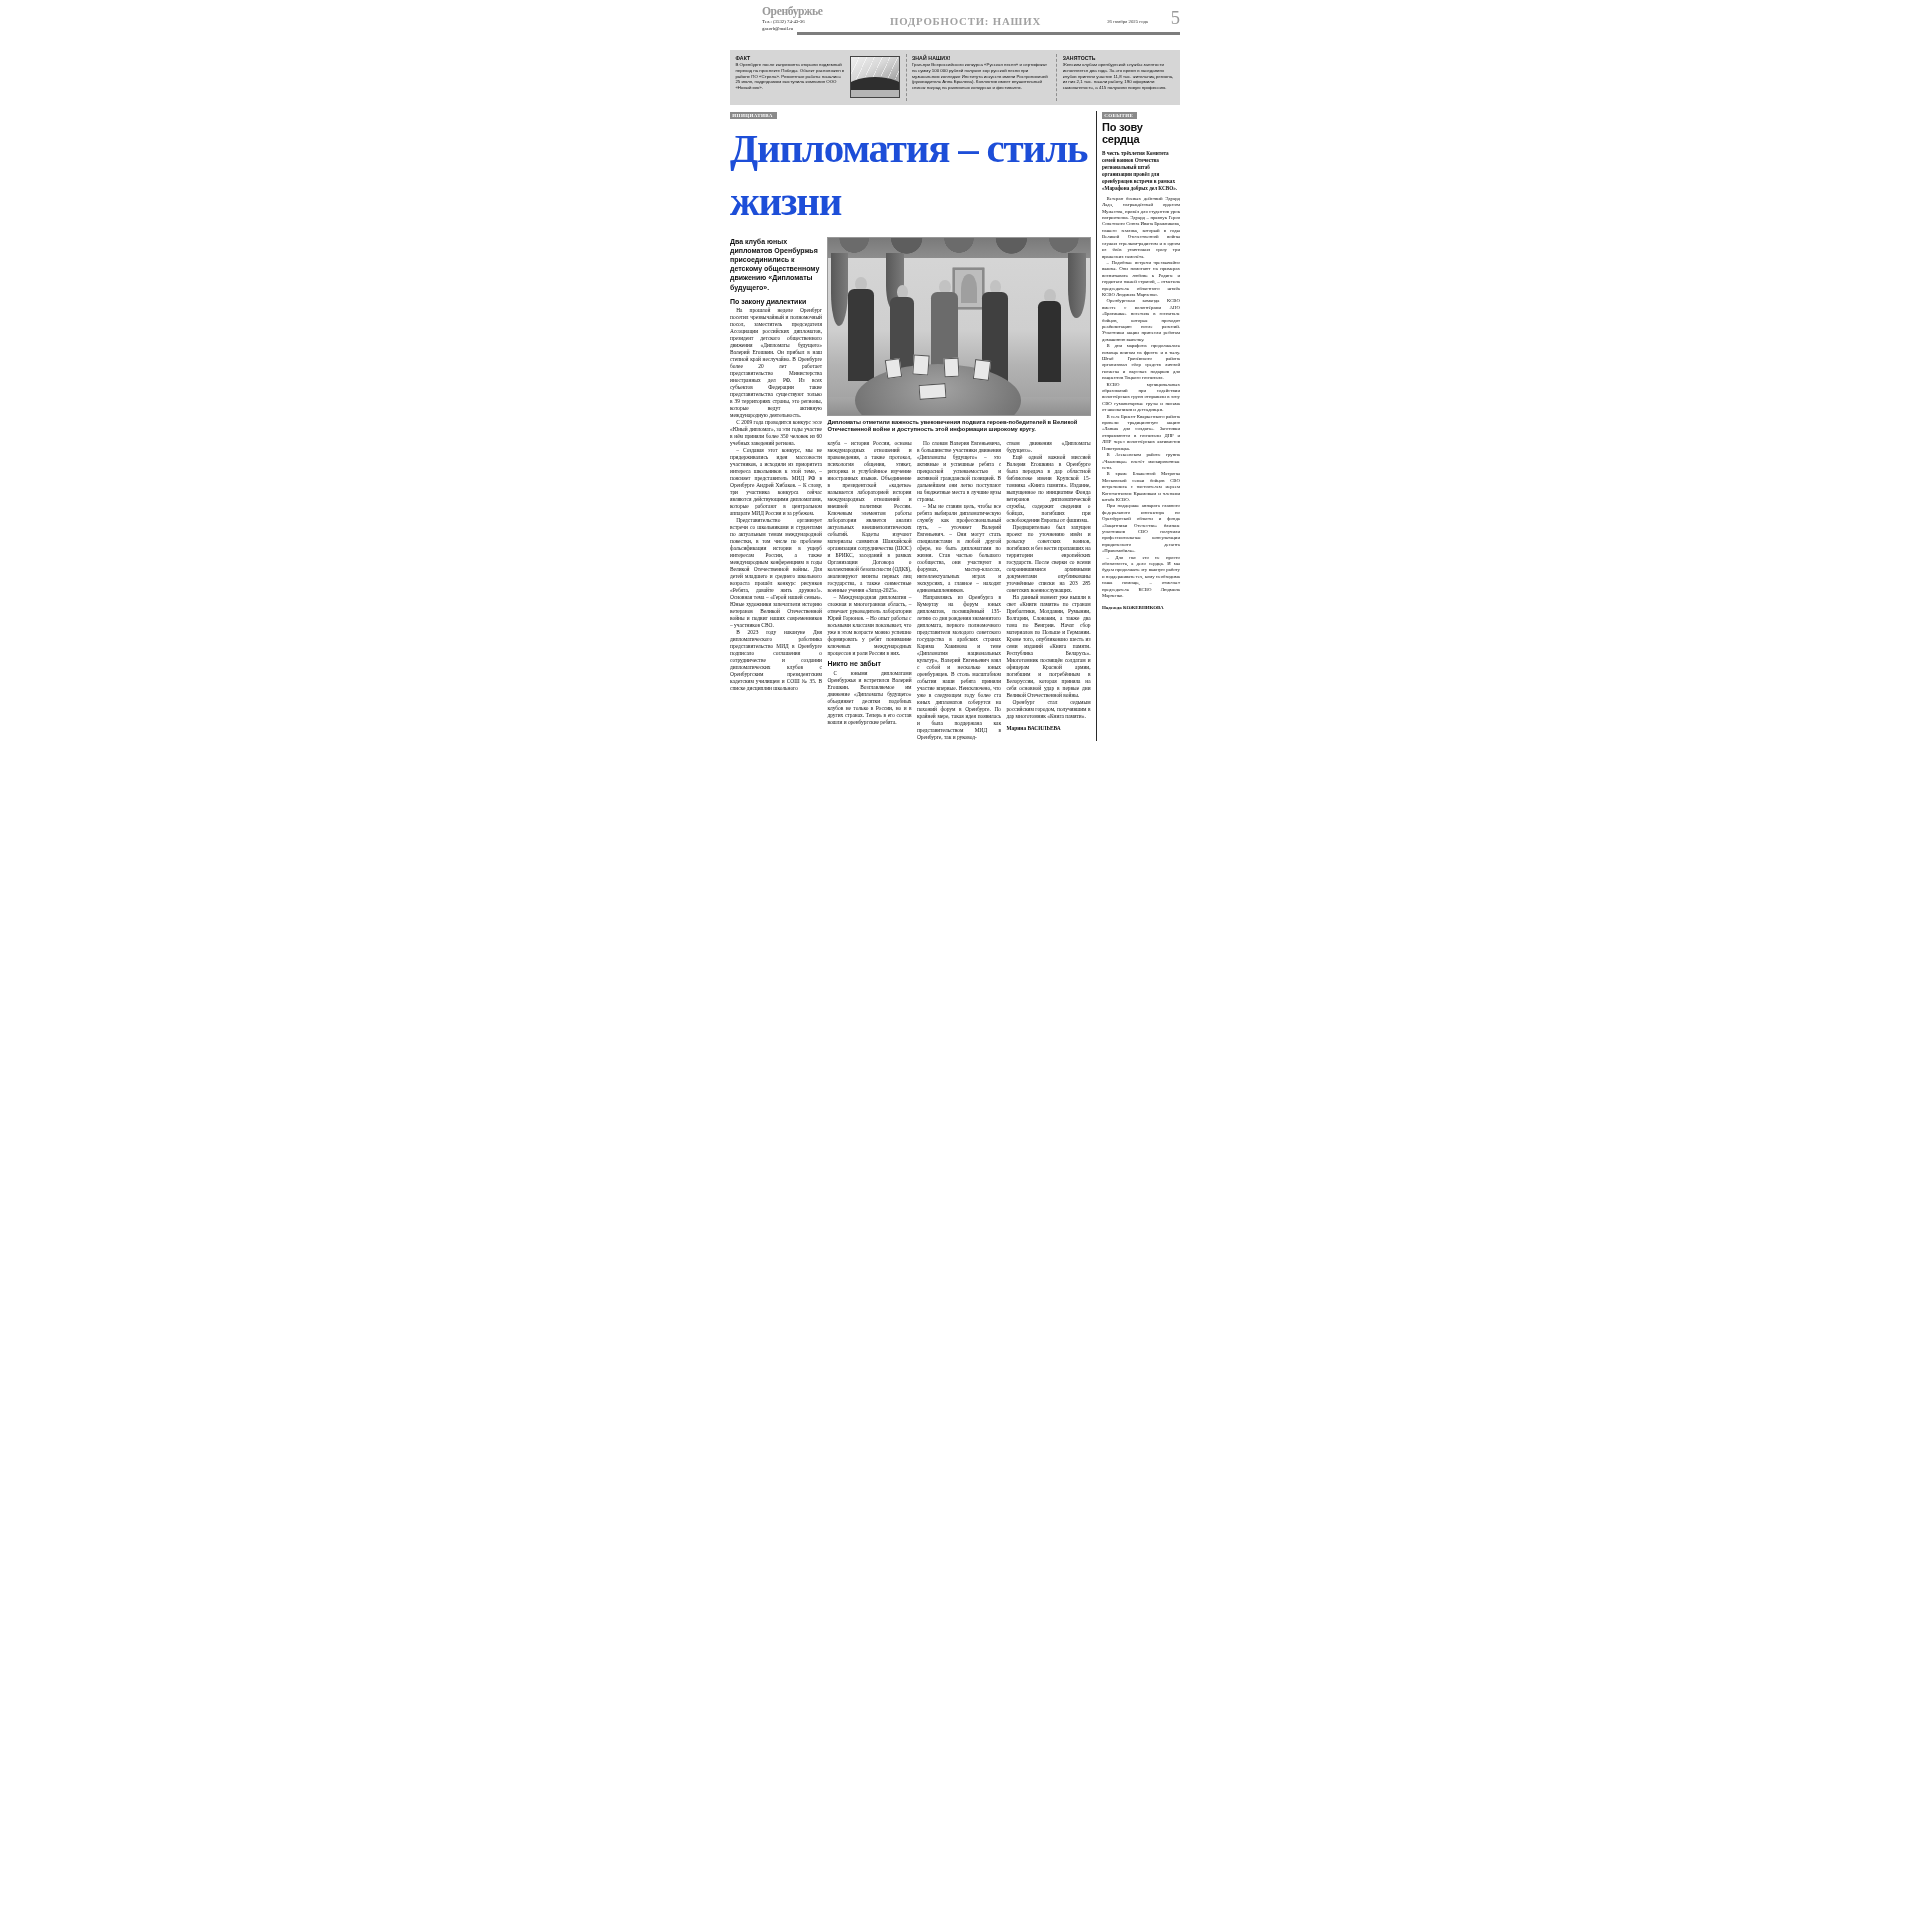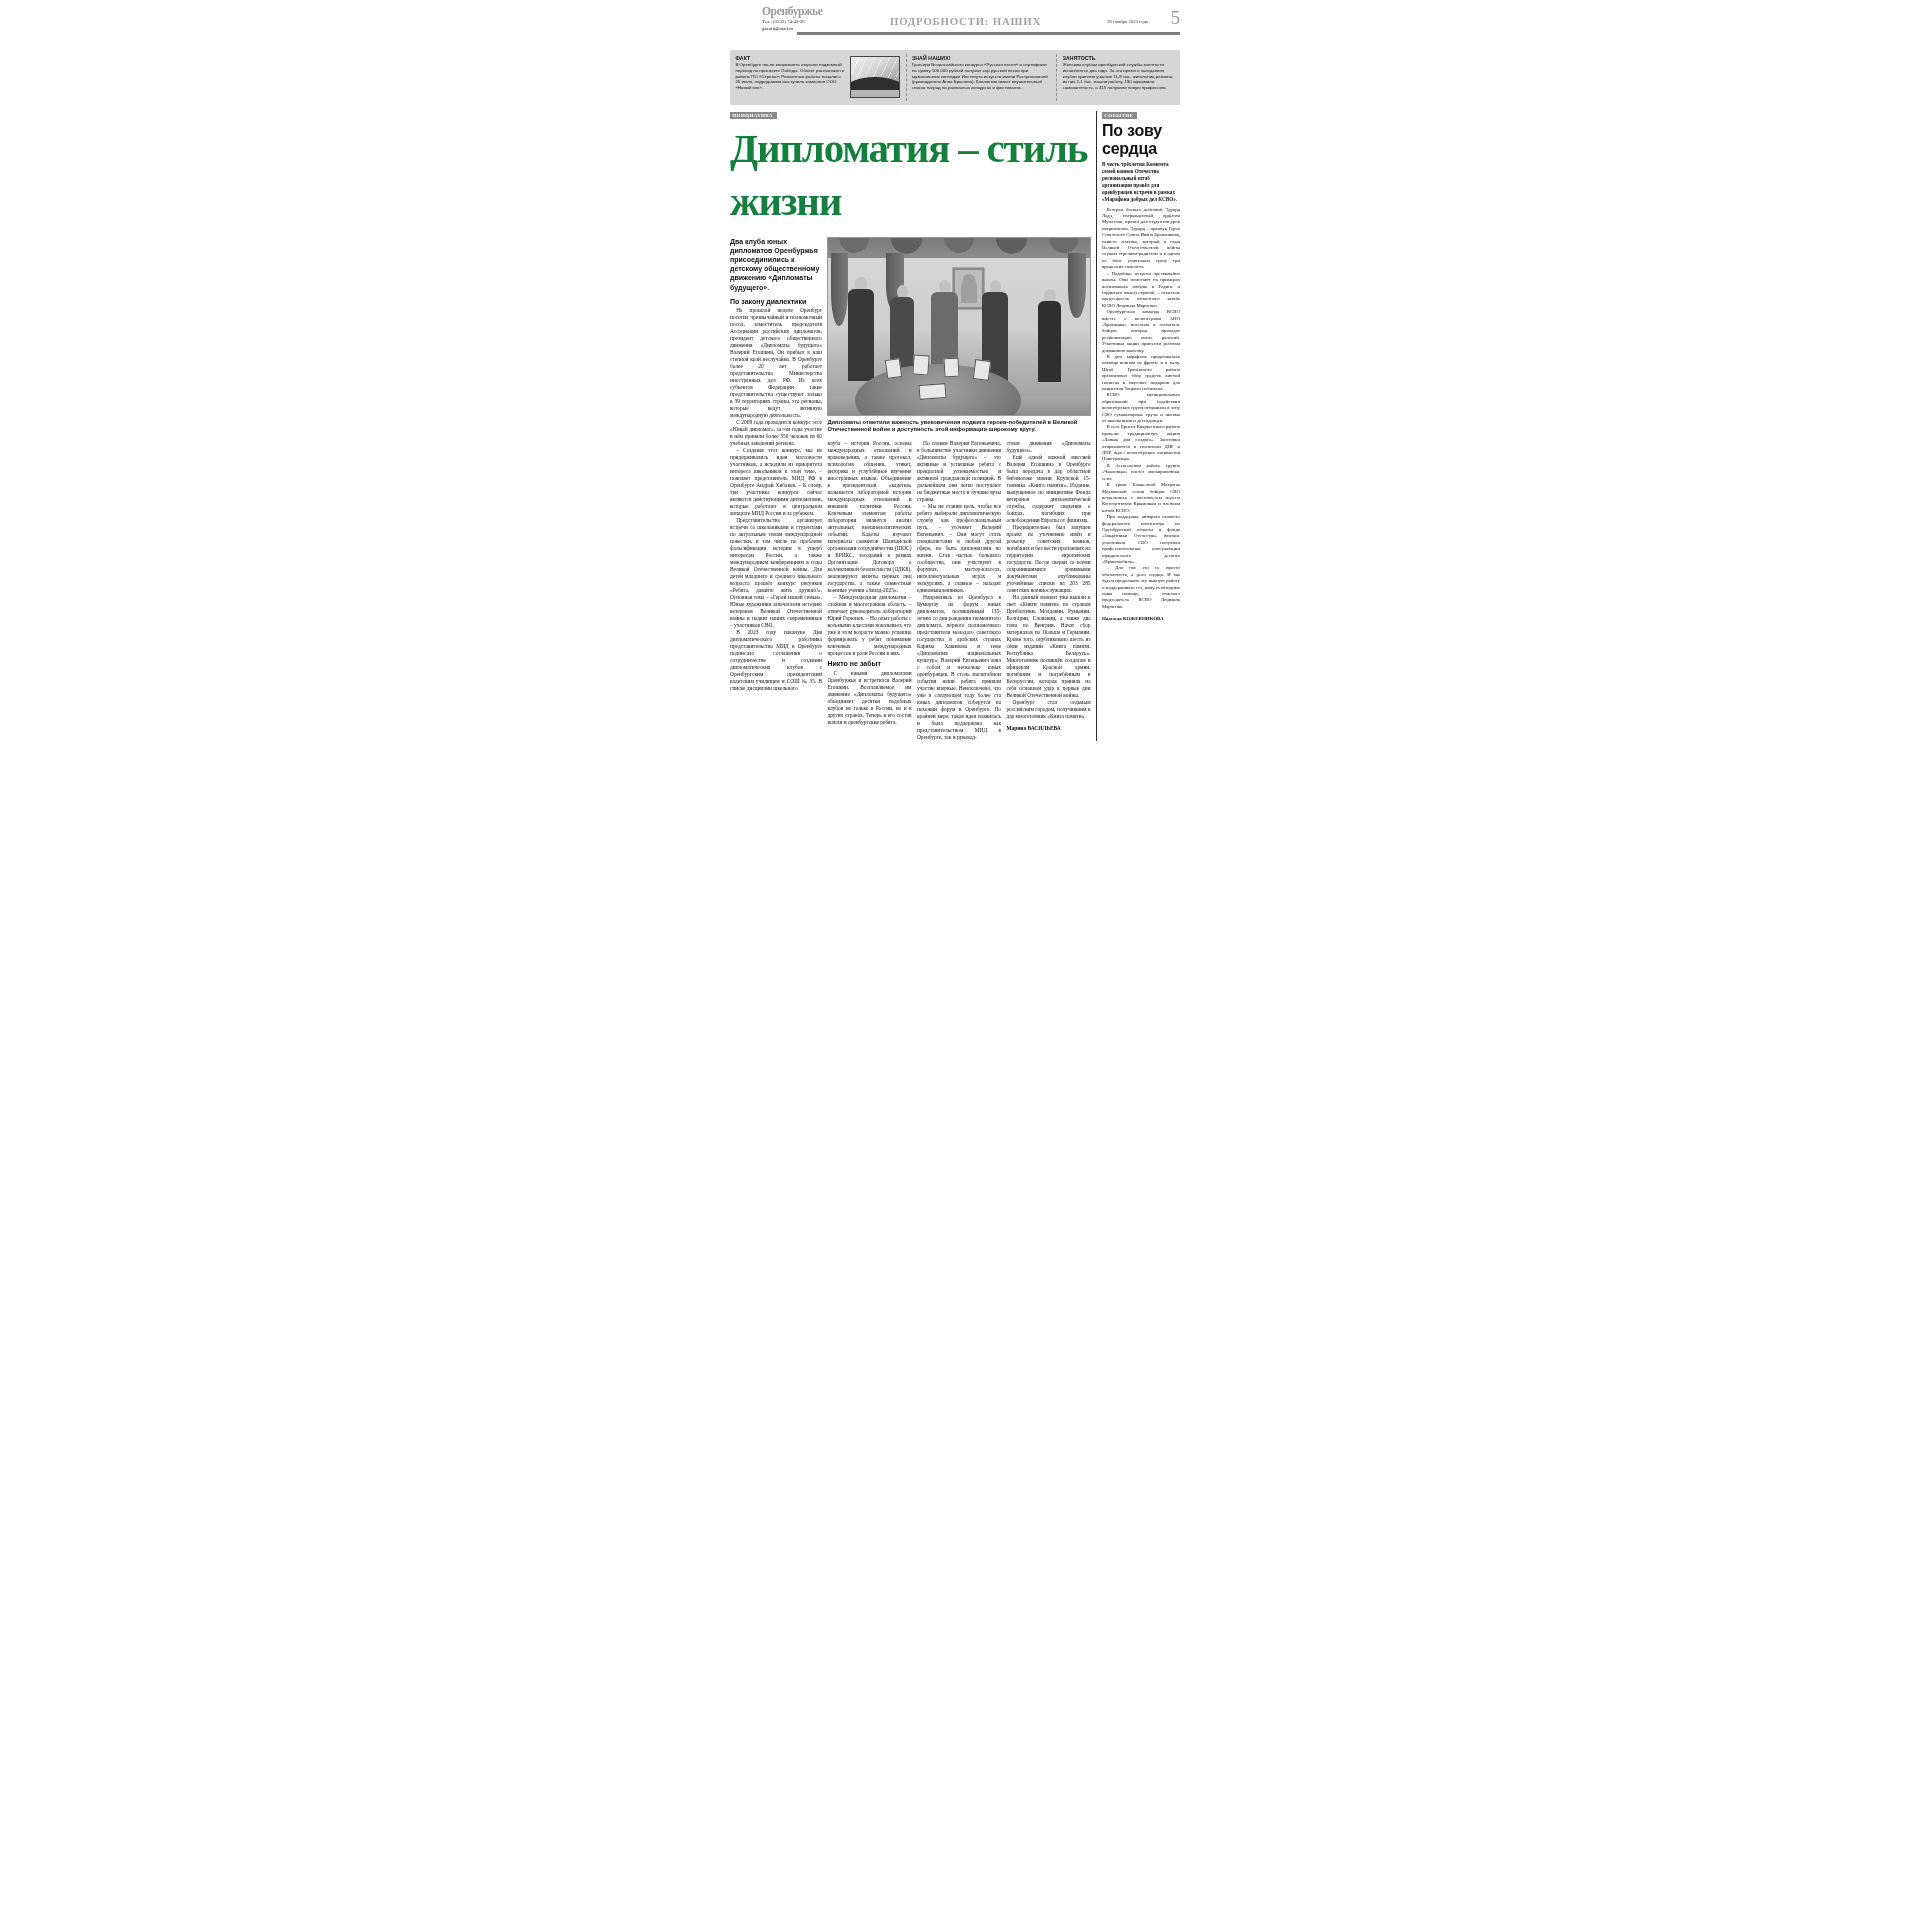--- a/index.html
+++ b/index.html
@@ -36,21 +36,21 @@
   .fact-photo::after{content:"";position:absolute;left:-10%;bottom:7px;width:120%;height:13px;
       background:#2e2e2e;border-radius:50% 50% 0 0 / 90% 90% 0 0;}
   .fact-photo::before{content:"";position:absolute;left:0;bottom:0;width:100%;height:7px;background:#b5b5b5;}
   
   .content{display:flex;margin-top:6.2px;}
   .main{width:365px;}
   .sidebar{width:79px;margin-left:5.4px;border-left:0.4px solid #2a2a2a;padding-left:5px;}
   .kicker{display:inline-block;background:#8a8a8a;color:#fff;font-family:"Liberation Serif",serif;
           font-weight:bold;font-size:5px;letter-spacing:0.4px;padding:0.8px 3.9px 1.2px 2.3px;}
   .headline{font-family:"Liberation Serif",serif;font-weight:bold;font-size:41px;
-            line-height:1.3;letter-spacing:-1.2px;margin:2.3px 0 8.5px 0;color:#15803d;}
+            line-height:1.3;letter-spacing:-1.2px;margin:2.3px 0 8.5px 0;color:#1d4ed8;}
   
   .agrid{display:grid;grid-template-columns:92px 1fr 1fr 1fr;column-gap:5.4px;}
   .col1{grid-column:1;grid-row:1 / span 2;}
   .photo-block{grid-column:2 / span 3;grid-row:1;}
   .col2{grid-column:2;grid-row:2;}
   .col3{grid-column:3;grid-row:2;}
   .col4{grid-column:4;grid-row:2;}
   .lead{font-family:"Liberation Sans",sans-serif;font-weight:bold;font-size:7px;
         line-height:9.2px;margin:0 0 6.2px 0;}
   .col-subhead{font-family:"Liberation Sans",sans-serif;font-weight:bold;font-size:7px;
@@ -78,21 +78,21 @@
   .person{position:absolute;}
   .person .head{width:11.6px;height:14px;border-radius:50%;background:#c2c2c2;margin:0 auto;}
   .person .body{width:100%;height:100%;border-radius:6.2px 6.2px 0 0;margin-top:-1.5px;}
   .ptable{position:absolute;left:27px;bottom:-22.3px;width:166px;height:73px;border-radius:50%;
           background:radial-gradient(ellipse at 50% 35%,#a3a3a3,#6f6f6f 80%);}
   .book{position:absolute;background:#e8e8e8;border:0.4px solid #555;}
   .floor{position:absolute;left:0;right:0;bottom:0;height:17.7px;background:linear-gradient(#a8a8a8,#8f8f8f);}
   .caption{font-family:"Liberation Sans",sans-serif;font-weight:bold;font-size:5.8px;
            line-height:7.7px;margin:3.1px 0 5.4px 0;}
   
-  .sb-headline{font-family:"Liberation Sans",sans-serif;font-weight:bold;font-size:16px;
+  .sb-headline{font-family:"Liberation Sans",sans-serif;font-weight:bold;font-size:11px;
                line-height:1.08;margin:3.1px 0 3.9px 0;letter-spacing:-0.2px;}
   .sb-lead{font-weight:bold;font-size:5.2px;line-height:7px;margin:0 0 3.9px 0;}
   .sidebar .body-p{font-size:4.8px;line-height:6.4px;text-indent:4.6px;}
   .sidebar .byline{font-size:5px;}
 </style>
 </head>
 <body>
 
 <div class="page">
 

